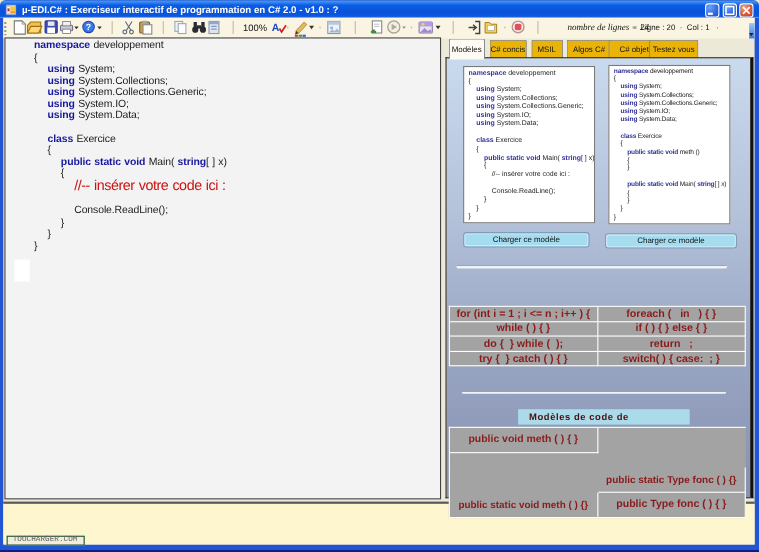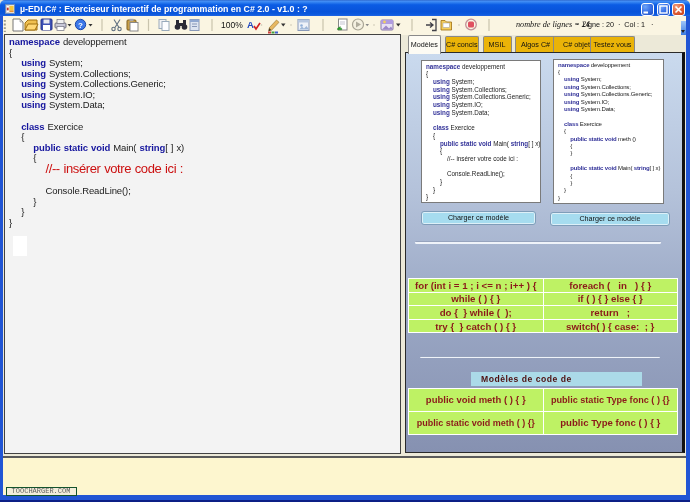--- a/index.html
+++ b/index.html
@@ -21,42 +21,42 @@
 #btn-close{background:radial-gradient(circle at 30% 25%,#f0a080 0%,#e0603a 50%,#c23a12 100%);}
 #btn-min{left:641px;}#btn-max{left:657px;}#btn-close{left:672px;}
 .tbtn svg{position:absolute;left:0;top:0;}
 
 #toolbar{left:3px;top:16px;width:683px;height:19px;background:#FAF5E2;}
 .tstat{top:20px;font-size:7.2px;color:#111;white-space:nowrap;}
 #chevron{left:681px;top:21px;width:5px;height:14px;background:linear-gradient(180deg,#9ec5f8,#3a7ae0);}
 #chevron:after{content:"";position:absolute;left:0px;bottom:2px;border-left:2.5px solid transparent;border-right:2.5px solid transparent;border-top:3px solid #222;}
 
 #editor{left:4px;top:34px;width:397px;height:420px;background:#F3F3F3;border:1.5px solid #424242;box-sizing:border-box;}
-#code{left:9px;top:37px;font-size:9.5px;line-height:10.58px;letter-spacing:-0.1px;word-spacing:0.5px;white-space:pre;color:#1a1a1a;}
+#code{left:31px;top:37px;font-size:9.5px;line-height:10.58px;letter-spacing:-0.1px;word-spacing:0.5px;white-space:pre;color:#1a1a1a;}
 .k{color:#16169E;font-weight:bold;}
 .c{color:#CC1111;font-size:13px;letter-spacing:-0.4px;}
 #caret{left:13px;top:236px;width:14px;height:20px;background:#fff;}
 
 #panel{left:405px;top:52px;width:280px;height:401px;background:linear-gradient(180deg,#CADAEE 0%,#B4C2DA 35%,#9AA7C4 65%,#8691B1 100%);border:1.5px solid #2a2a2a;border-right:3px solid #111;box-sizing:border-box;}
 .tab{top:36px;height:17px;background:#eab308;border:1px solid #898989;border-bottom:none;border-radius:2px 2px 0 0;box-sizing:border-box;font-size:7.2px;color:#111;text-align:center;line-height:16px;}
 #tab0{left:407.5px;width:33.5px;background:#FDFBF4;top:34.5px;height:19px;z-index:5;line-height:18px;}
 .minibox{background:#fff;border:1px solid #7a7a7a;box-sizing:border-box;font-size:6.3px;white-space:pre;color:#222;overflow:hidden;}
 .minibox .k{color:#333399;}
 #box1{left:421px;top:60px;width:120px;height:143px;line-height:7.7px;padding:1.5px 0 0 4px;}
 #box2{left:553px;top:59px;width:111px;height:145px;line-height:7.4px;padding:1.5px 0 0 4px;font-size:6px;letter-spacing:-0.15px;}
 .cbtn{height:14px;background:#A6DCEF;border:1px solid #7F9DB9;border-radius:3px;box-shadow:inset 0 0 0 1px #DDF0F8;box-sizing:border-box;font-size:7.2px;color:#111;text-align:center;line-height:12.5px;}
 #cbtn1{left:421px;top:211px;width:115px;}
 #cbtn2{left:550px;top:212px;width:120px;}
 .groove{height:2.5px;background:linear-gradient(180deg,#96a3bd 0%,#96a3bd 40%,#EFF3F9 40%,#EFF3F9 100%);border-radius:2px;}
 #groove1{left:415px;top:241px;width:246px;}
 #groove2{left:420px;top:355.5px;width:240px;}
 .hdr{height:14px;background:#ABDAE8;color:#4d1010;font-weight:bold;font-size:8.6px;letter-spacing:0.5px;text-align:left;line-height:14.5px;box-sizing:border-box;}
 #hdr1{left:471px;top:262px;width:143px;padding-left:17px;font-size:8.2px;}
-#hdr2{left:471px;top:371.5px;width:171px;padding-left:10px;}
-.tbl{width:270px;background:#bef264;color:#8B1A1A;font-weight:bold;font-size:9.7px;border-left:1px solid #fff;border-top:1px solid #fff;box-sizing:border-box;}
+#hdr2{left:471px;top:371.5px;width:156px;padding-left:10px;}
+.tbl{width:270px;background:#a3a3a3;color:#8B1A1A;font-weight:bold;font-size:9.7px;border-left:1px solid #fff;border-top:1px solid #fff;box-sizing:border-box;}
 .tbl .row{display:flex;}
 .tbl .cell{box-sizing:border-box;width:135px;border-right:1px solid #fff;border-bottom:1px solid #fff;display:flex;align-items:center;justify-content:center;white-space:nowrap;}
 #tbl1{left:408px;top:278px;}
 #tbl1 .cell{height:13.6px;}
 #tbl2{left:408px;top:387.5px;}
 #tbl2 .cell{height:23px;}
 
 #sep-bottom{left:3px;top:456px;width:683px;height:1.5px;background:#5a5a5a;}
 #statusbar{left:3px;top:457.5px;width:683px;height:37.5px;background:#FDF6CF;}
 #stamp{left:5.5px;top:487px;width:71px;height:9px;border:1px solid #14532d;background:#f2edda;color:#606060;font-size:7px;line-height:7.5px;text-align:center;letter-spacing:0px;box-sizing:border-box;font-family:"Liberation Mono",monospace;}
@@ -291,21 +291,21 @@
         <div class="cell">return&nbsp;&nbsp; ;</div>
       </div>
     <div class="row">
         <div class="cell">try {&nbsp; } catch ( ) { }</div>
         <div class="cell">switch( ) { case:&nbsp; ; }</div>
       </div>
   </div>
   <div class="abs tbl" id="tbl2">
     <div class="row">
         <div class="cell" style="font-size:9.5px;">public void meth ( ) { }</div>
-        <div class="cell" style="font-size:9.1px;">public static Type fonc ( ) {}</div>
+        <div class="cell" style="font-size:9.1px;margin-top:36px;">public static Type fonc ( ) {}</div>
       </div>
     <div class="row">
         <div class="cell" style="font-size:9px;">public static void meth ( ) {}</div>
         <div class="cell" style="font-size:9.6px;">public Type fonc ( ) { }</div>
       </div>
   </div>
 
   <div class="abs" id="stamp">TOOCHARGER.COM</div>
 </div>
 

